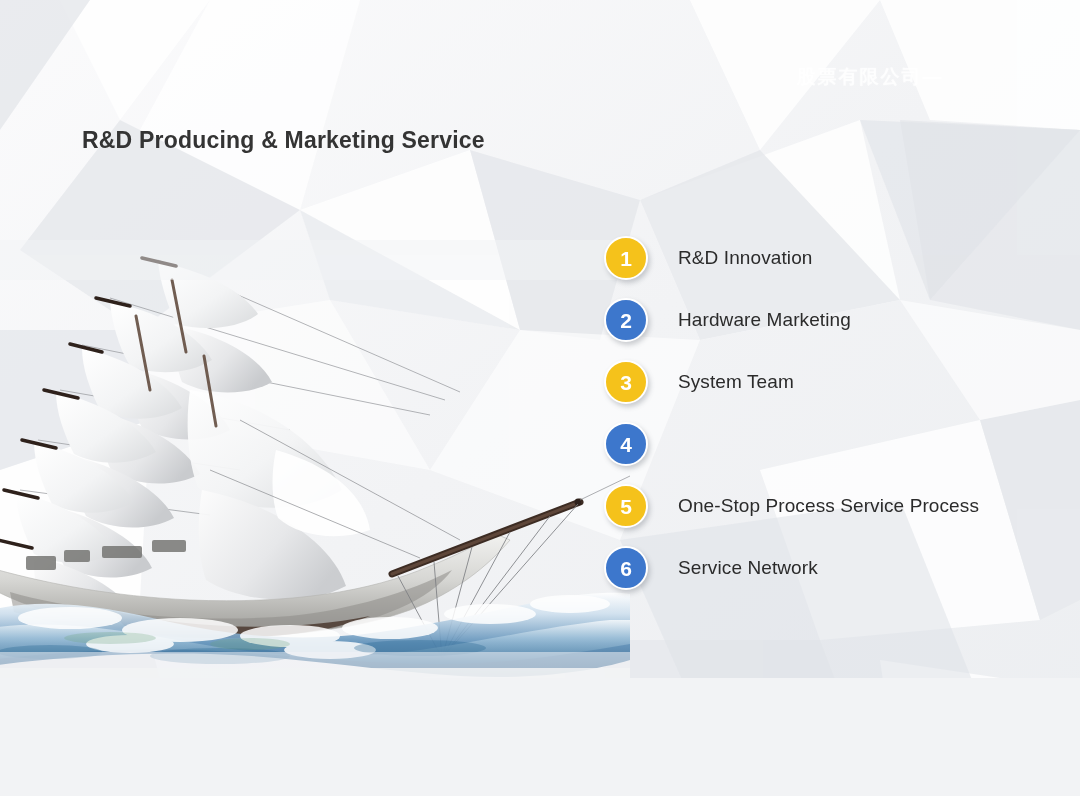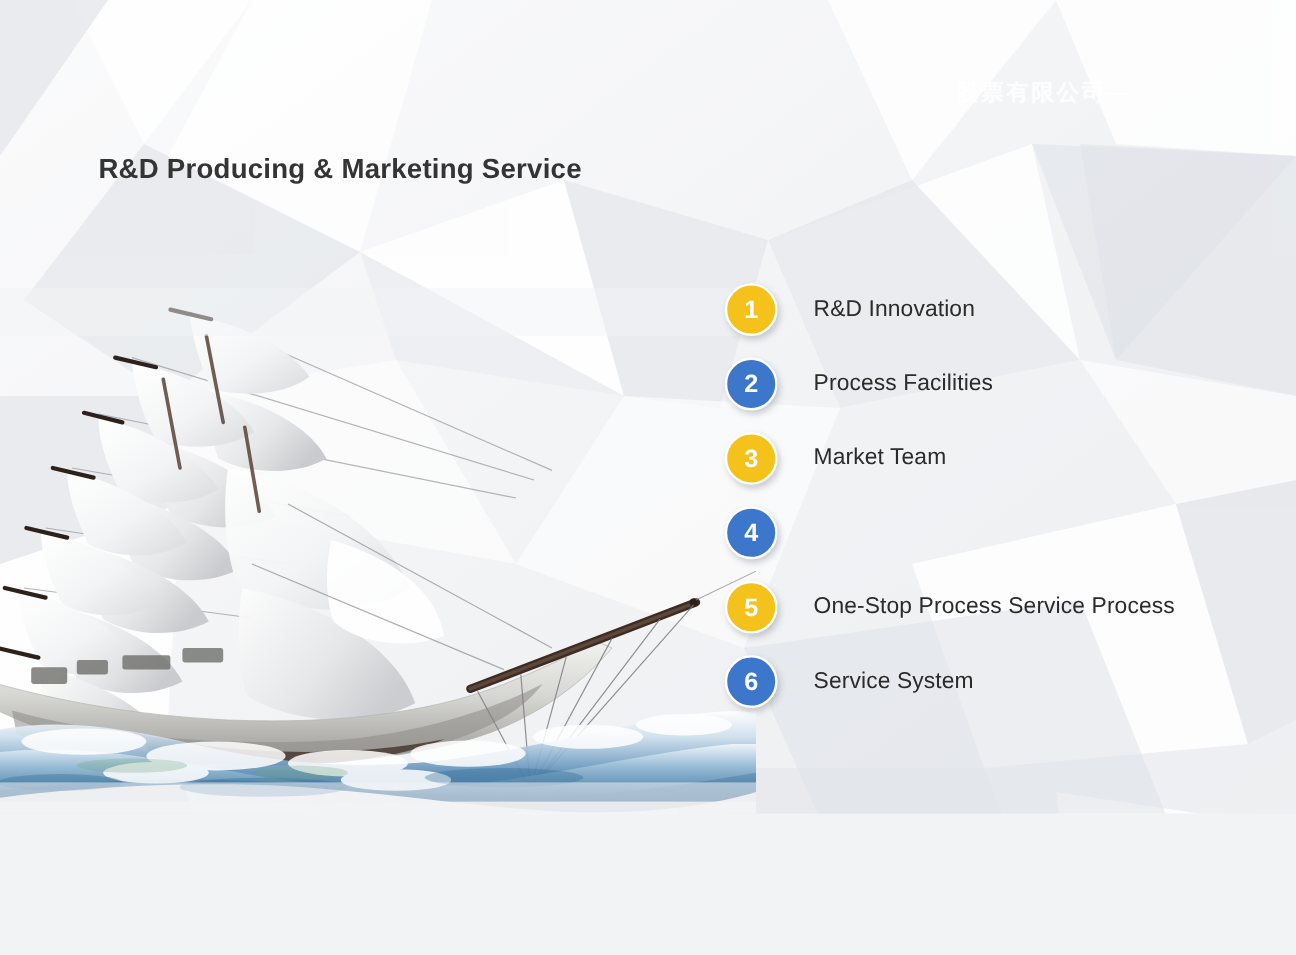--- a/index.html
+++ b/index.html
@@ -266,37 +266,37 @@
 
   <div class="list">
 
     <div class="row">
       <div class="badge gold">1</div>
       <div class="row-label">R&amp;D Innovation</div>
     </div>
 
     <div class="row">
       <div class="badge blue">2</div>
-      <div class="row-label">Process Facilities</div>
+      <div class="row-label">Hardware Marketing</div>
     </div>
 
     <div class="row">
       <div class="badge gold">3</div>
-      <div class="row-label">Market Team</div>
+      <div class="row-label">System Team</div>
     </div>
 
     <div class="row">
       <div class="badge blue">4</div>
     </div>
 
     <div class="row">
       <div class="badge gold">5</div>
       <div class="row-label">One-Stop Process Service Process</div>
     </div>
 
     <div class="row">
       <div class="badge blue">6</div>
-      <div class="row-label">Service System</div>
+      <div class="row-label">Service Network</div>
     </div>
 
   </div>
 
 </div>
 
 </body></html>

